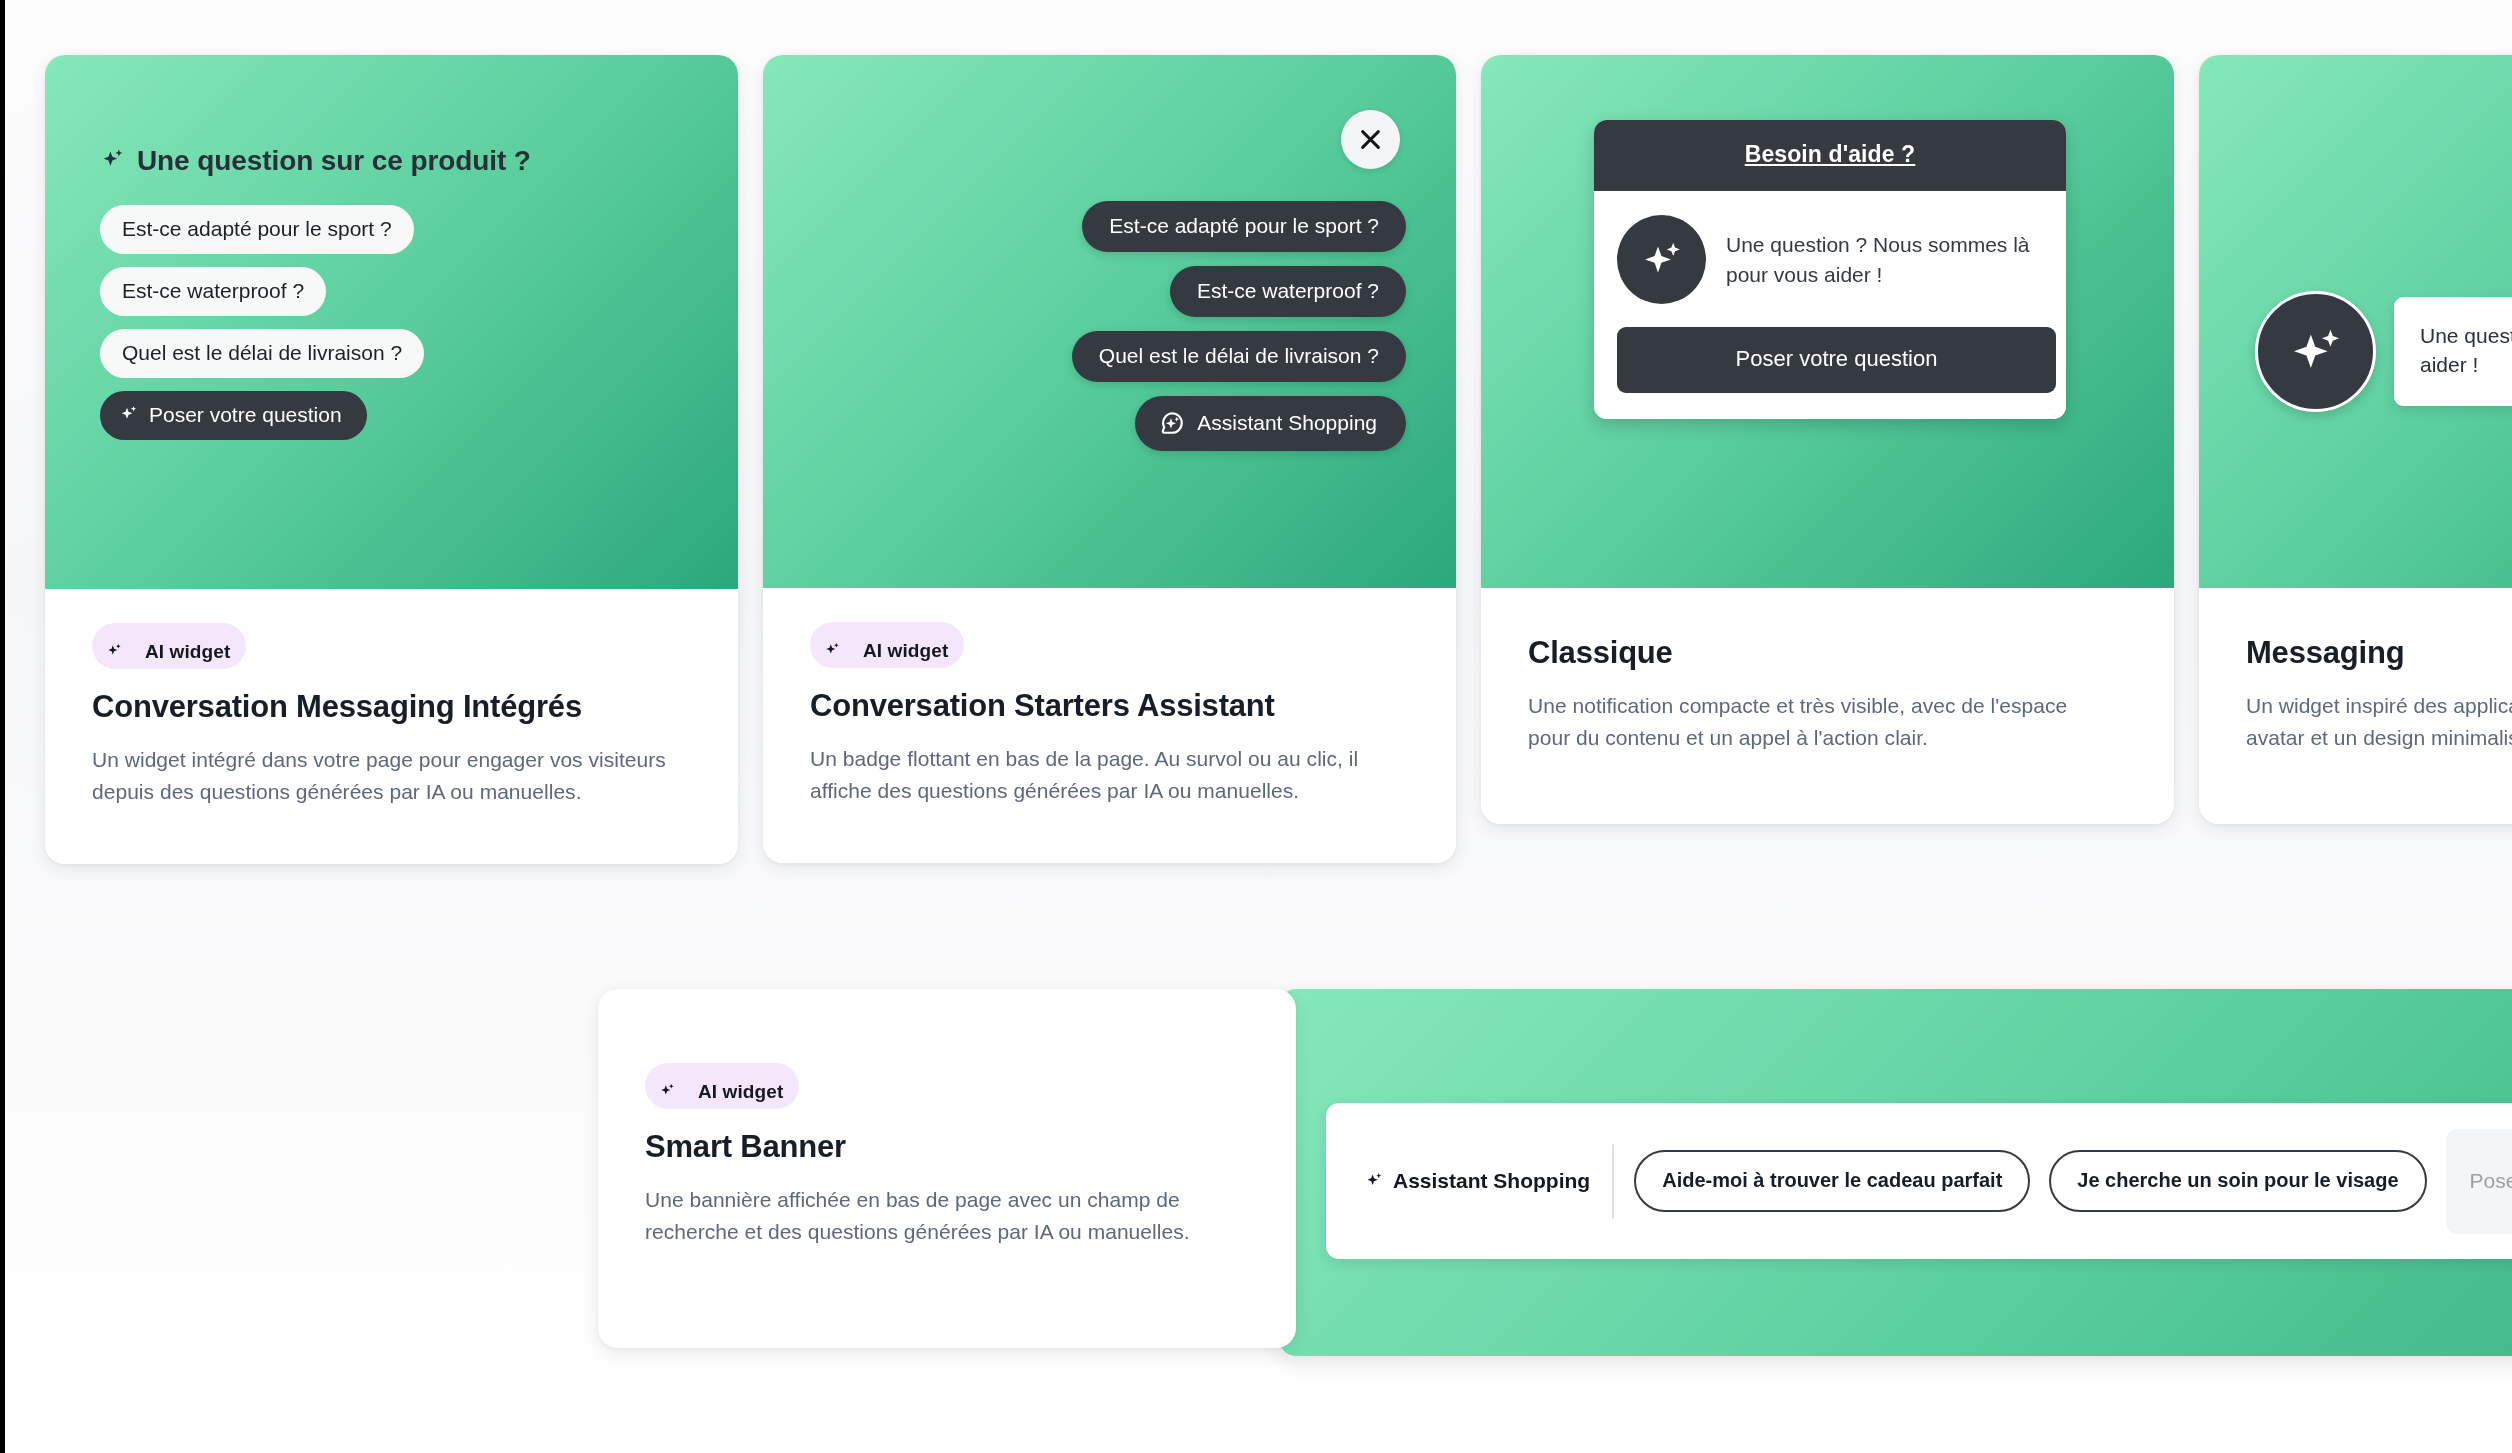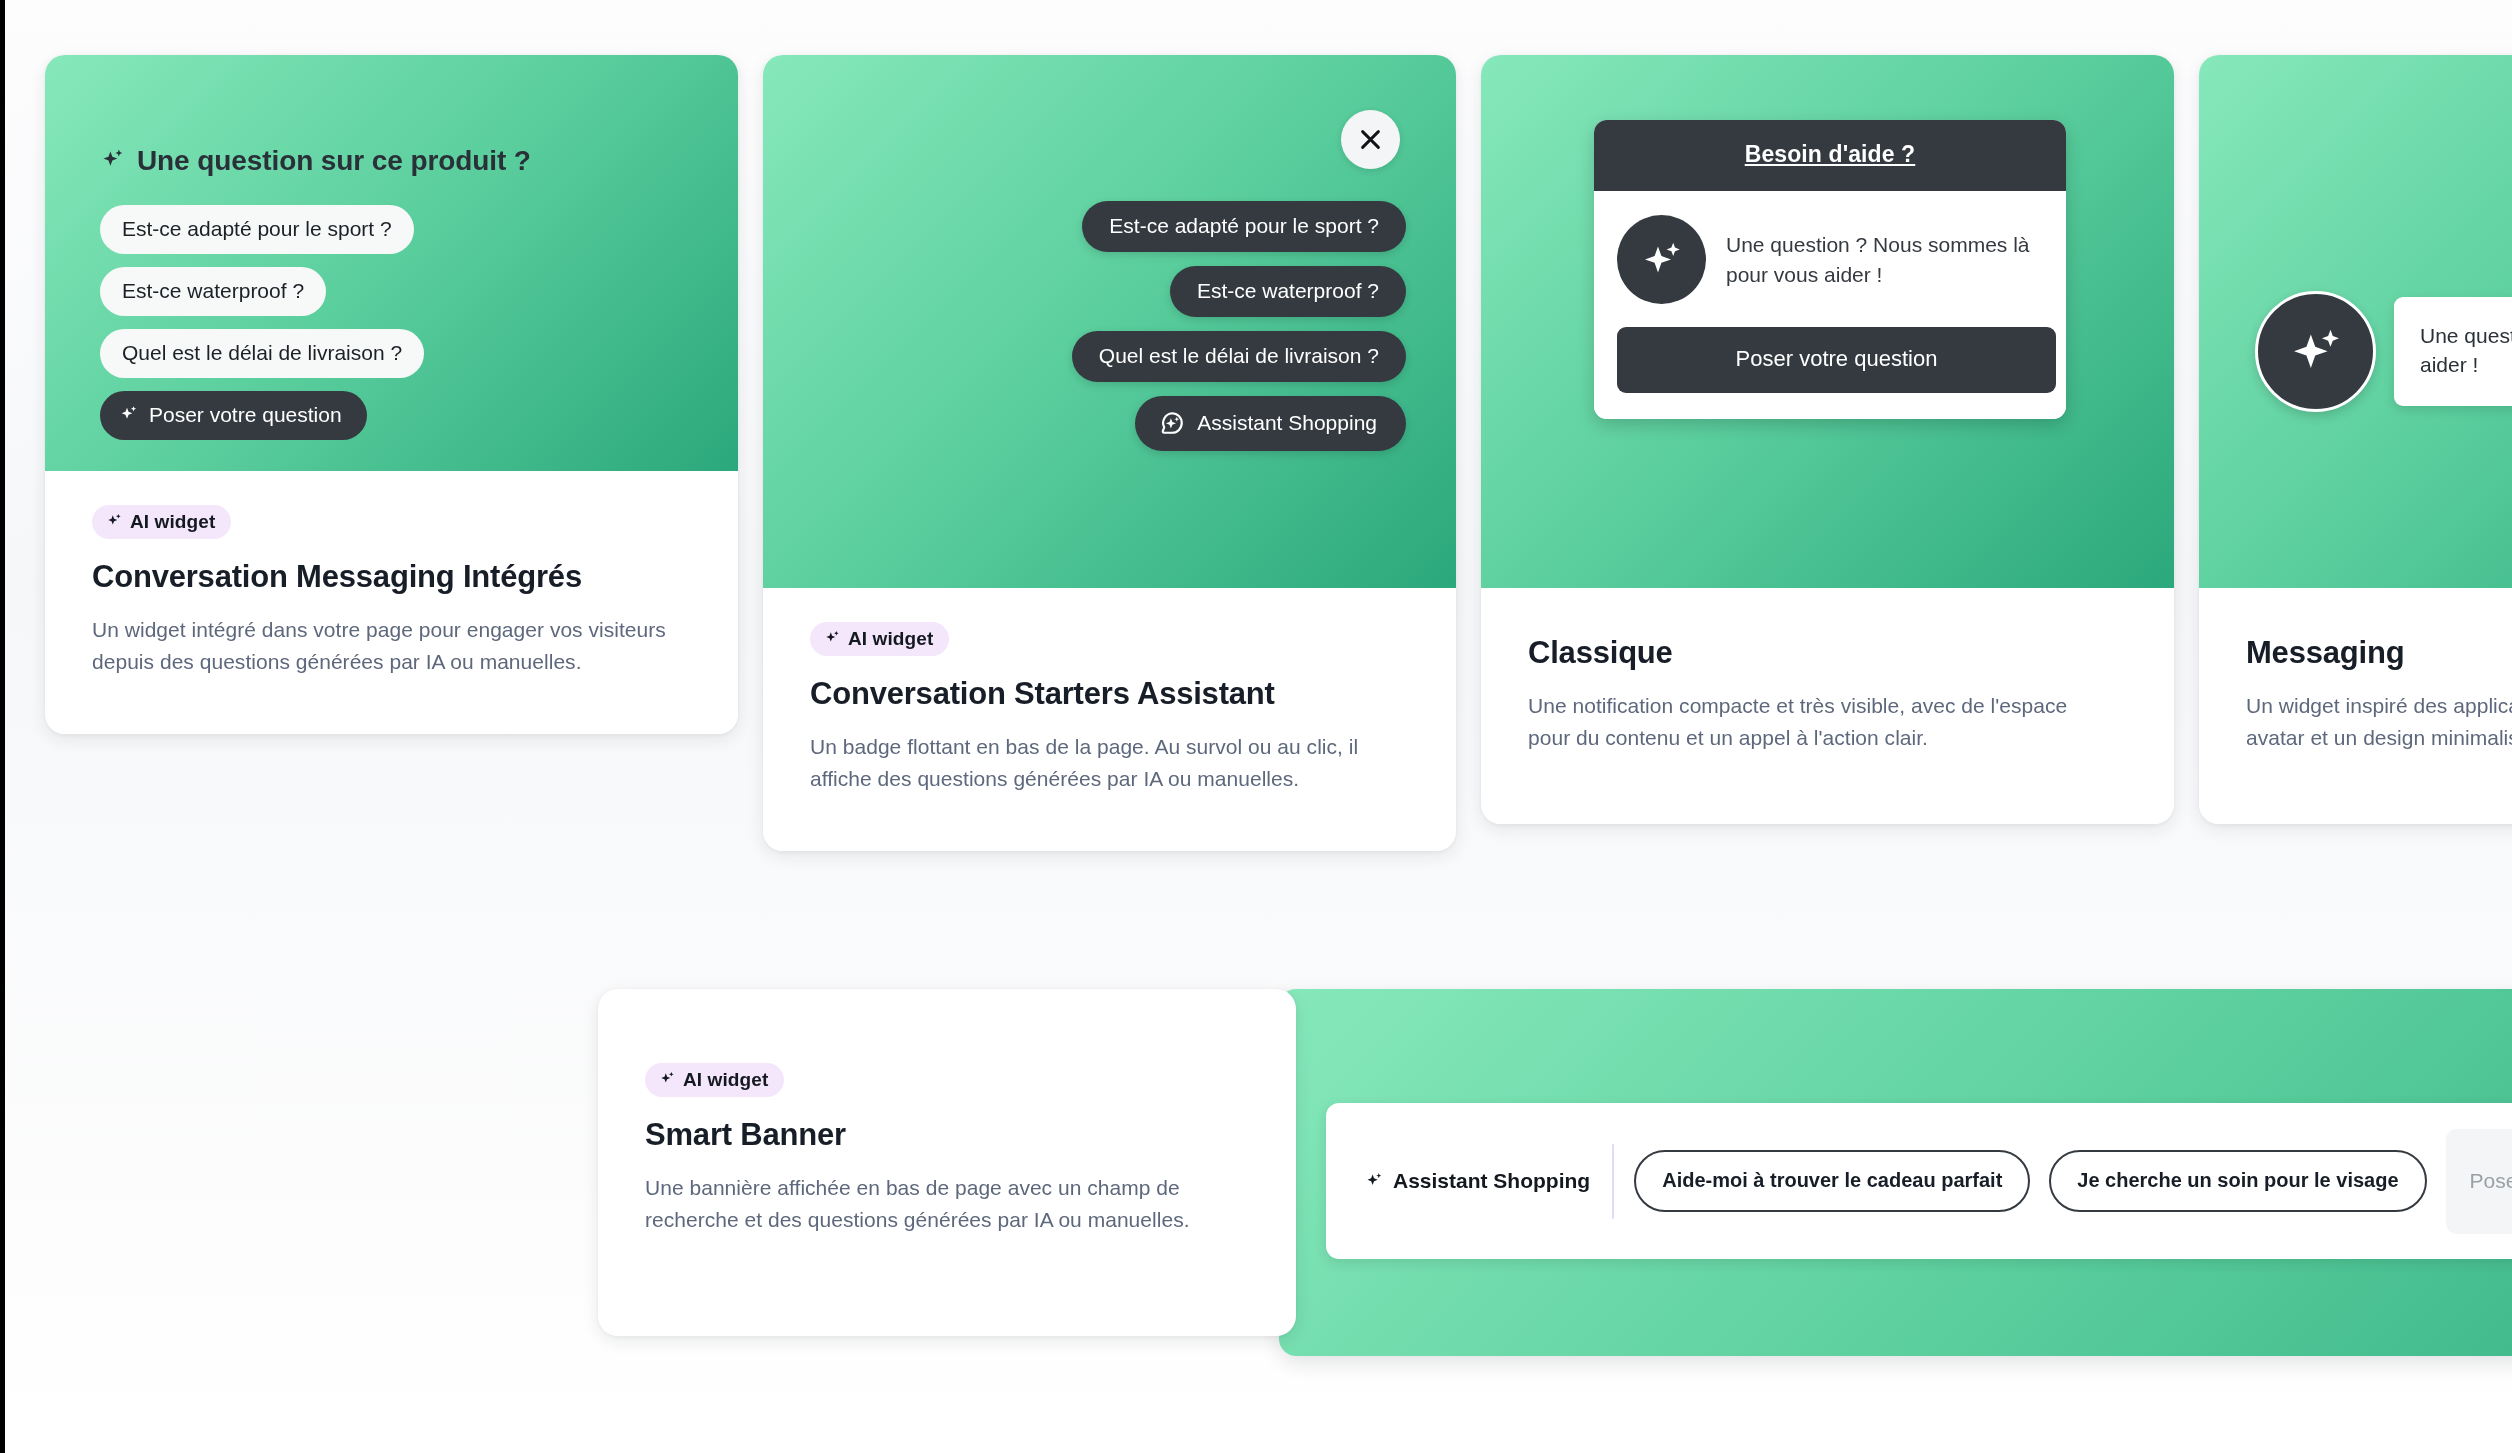--- a/index.html
+++ b/index.html
@@ -54,24 +54,24 @@
   }
 
   .card-body {
     background: #ffffff;
     padding: 0 47px 0 47px;
   }
 
   .ai-badge {
     display: inline-flex;
     align-items: center;
-    gap: 7px;
+    gap: 22px;
     background: #F4E7FB;
     border-radius: 502px;
-    padding: 7px 16px 8px 14px;
+    padding: 19px 16px 8px 14px;
     margin-bottom: 21px;
   }
   .ai-badge .spark { width: 17px; height: 17px; display: block; }
   .ai-badge-label {
     font-size: 19px;
     font-weight: 600;
     color: #14181F;
     letter-spacing: 0.1px;
     line-height: 1;
   }
@@ -88,21 +88,21 @@
   .card-desc {
     font-size: 21px;
     font-weight: 400;
     color: #5E687C;
     line-height: 1.52;
     letter-spacing: 0.03px;
   }
 
   
   .c1 { width: 693px; }
-  .c1 .card-media { height: 416px; padding: 90px 0 0 55px; }
+  .c1 .card-media { height: 534px; padding: 90px 0 0 55px; }
   .c1 .card-body { padding: 34px 50px 56px 47px; }
 
   .cs-heading {
     display: flex;
     align-items: center;
     gap: 11px;
     margin-bottom: 28px;
   }
   .cs-heading .spark { width: 26px; height: 26px; display: block; }
   .cs-heading-text {

